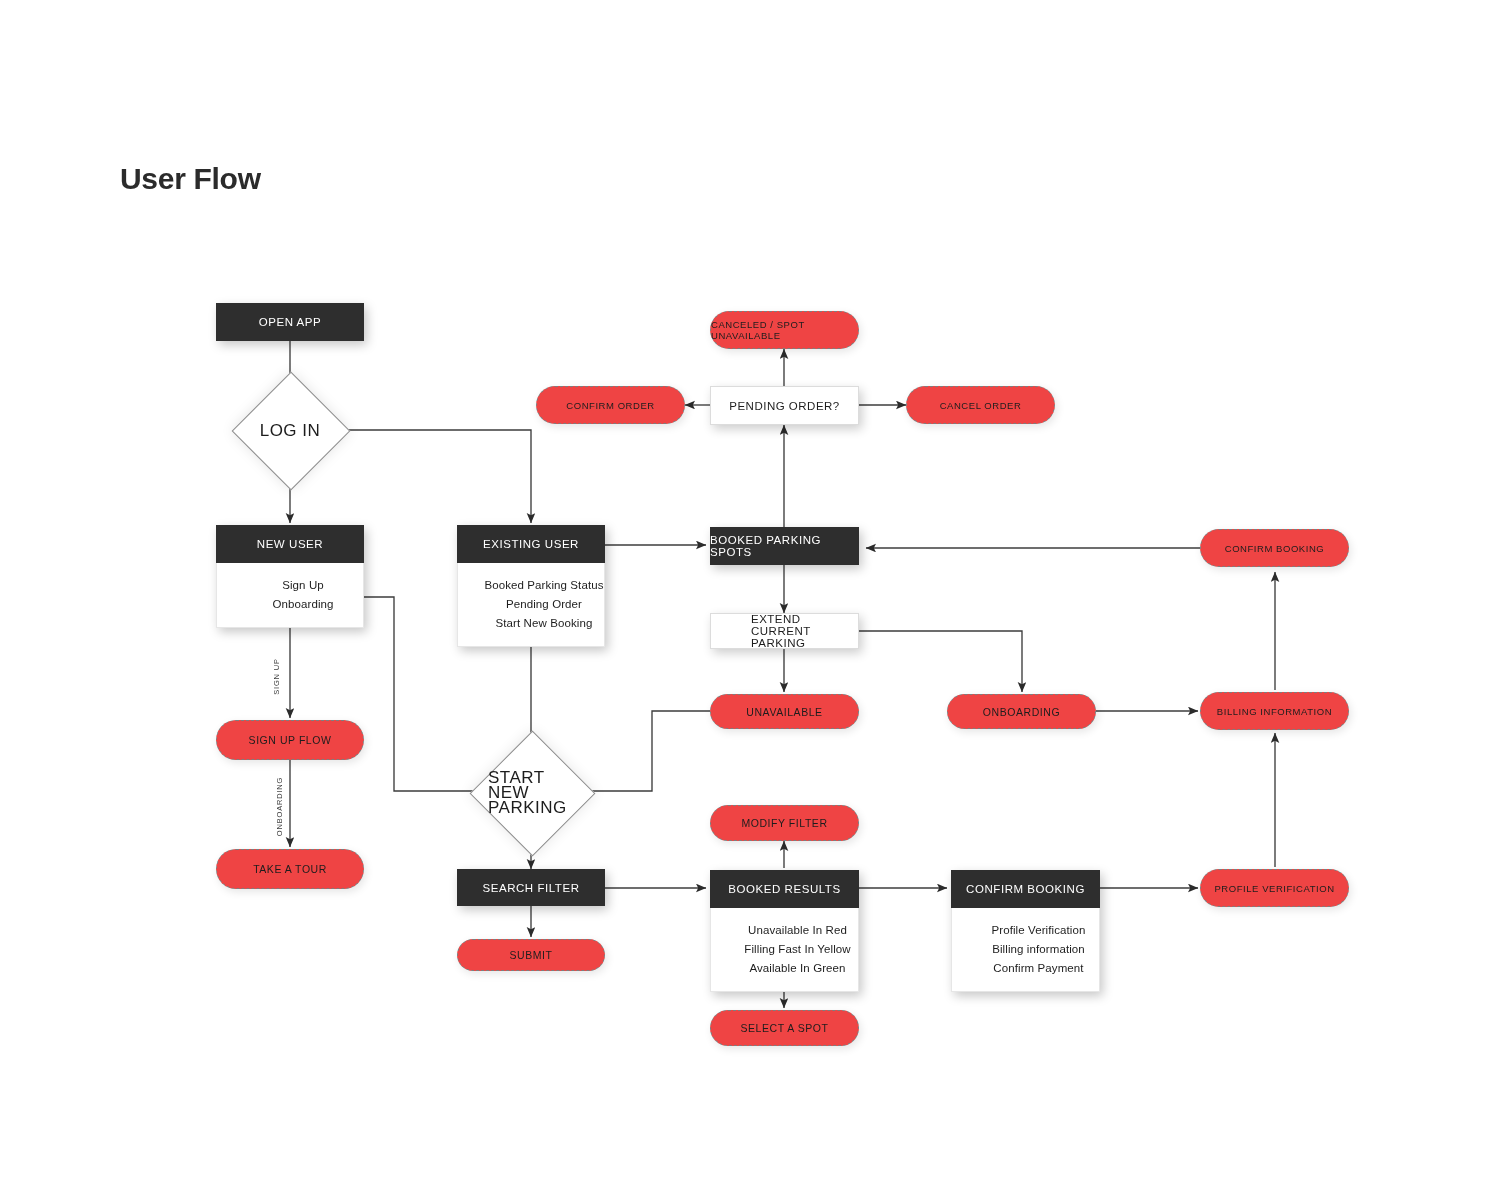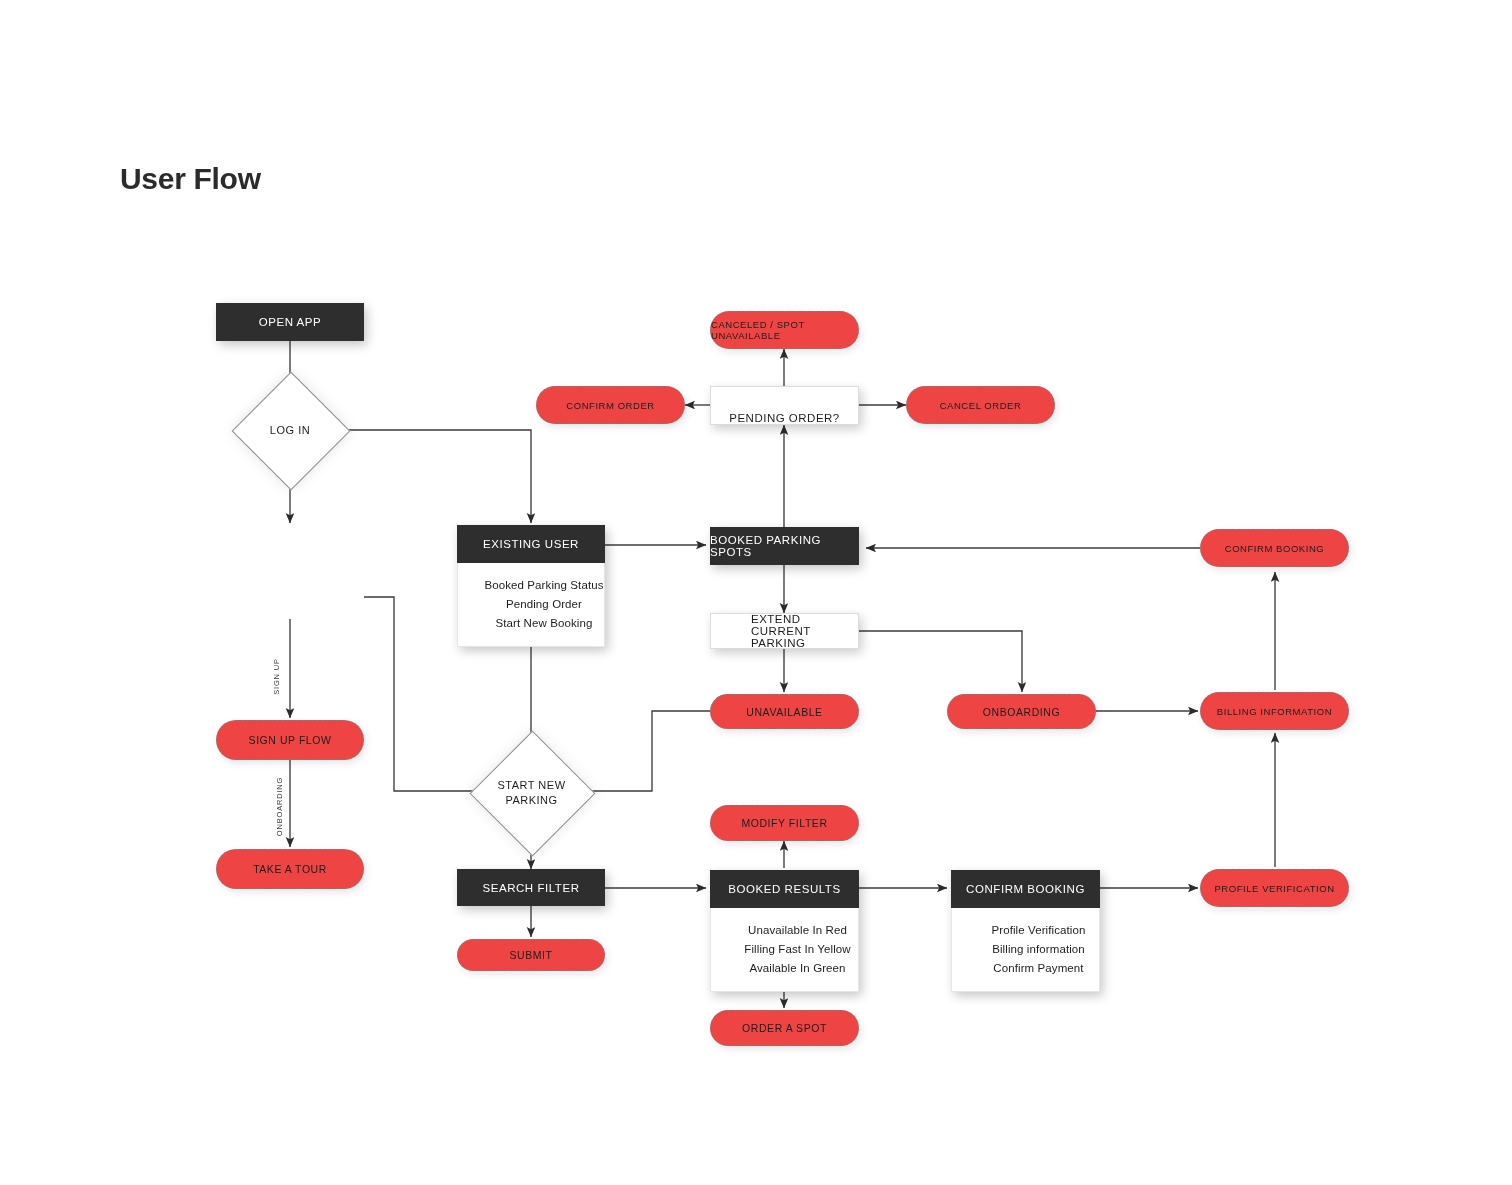--- a/index.html
+++ b/index.html
@@ -67,22 +67,22 @@
 
   
   .diamond{display:flex;align-items:center;justify-content:center;}
   .diamond .dshape{
     position:absolute;left:0;top:0;width:100%;height:100%;
     background:#ffffff;border:1px solid #8d8d8d;
     transform:rotate(45deg);
     box-shadow:0 0 14px rgba(0,0,0,0.10);
   }
   .diamond .dlabel{
-    position:relative;z-index:2;text-align:center;
-    font-size:11px;color:#1d1d1d;letter-spacing:0.5px;line-height:15px;
+    position:relative;z-index:2;text-align:left;
+    font-size:17px;color:#1d1d1d;letter-spacing:0.5px;line-height:15px;
   }
 
   .edge-label{
     position:absolute;font-size:7.5px;color:#3c3c3c;
     letter-spacing:0.8px;
     transform-origin:center center;
     white-space:nowrap;
   }
 </style>
 </head>
@@ -161,20 +161,27 @@
 
   <div class="node box" style="left:216px;top:303px;width:148px;height:38px;">
     <div class="hdr">OPEN APP</div>
   </div>
 
   <div class="node diamond" style="left:249px;top:389px;width:82px;height:82px;">
     <div class="dshape"></div>
     <div class="dlabel">LOG IN</div>
   </div>
 
+  <div class="node box withbody center" style="left:216px;top:525px;width:148px;">
+    <div class="hdr">NEW USER</div>
+    <div class="body">
+      <div>Sign Up</div>
+      <div>Onboarding</div>
+    </div>
+  </div>
 
   <div class="node pill big" style="left:216px;top:720px;width:148px;height:40px;">
     <span>SIGN UP FLOW</span>
   </div>
 
   <div class="node pill big" style="left:216px;top:849px;width:148px;height:40px;">
     <span>TAKE A TOUR</span>
   </div>
 
   <div class="node box withbody center" style="left:457px;top:525px;width:148px;">
@@ -203,21 +210,21 @@
   </div>
 
   <div class="node pill" style="left:710px;top:311px;width:149px;height:38px;">
     <span>CANCELED / SPOT UNAVAILABLE</span>
   </div>
 
   <div class="node pill" style="left:536px;top:386px;width:149px;height:38px;">
     <span>CONFIRM ORDER</span>
   </div>
 
-  <div class="node plain" style="left:710px;top:386px;width:149px;height:39px;align-items:flex-end;">
+  <div class="node plain" style="left:710px;top:386px;width:149px;height:39px;">
     <span>PENDING ORDER?</span>
   </div>
 
   <div class="node pill" style="left:906px;top:386px;width:149px;height:38px;">
     <span>CANCEL ORDER</span>
   </div>
 
   <div class="node box" style="left:710px;top:527px;width:149px;height:38px;">
     <div class="hdr">BOOKED PARKING SPOTS</div>
   </div>
@@ -241,21 +248,21 @@
   <div class="node box withbody center" style="left:710px;top:870px;width:149px;">
     <div class="hdr">BOOKED RESULTS</div>
     <div class="body">
       <div>Unavailable In Red</div>
       <div>Filling Fast In Yellow</div>
       <div>Available In Green</div>
     </div>
   </div>
 
   <div class="node pill big" style="left:710px;top:1010px;width:149px;height:36px;">
-    <span>ORDER A SPOT</span>
+    <span>SELECT A SPOT</span>
   </div>
 
   <div class="node box withbody center" style="left:951px;top:870px;width:149px;">
     <div class="hdr">CONFIRM BOOKING</div>
     <div class="body">
       <div>Profile Verification</div>
       <div>Billing information</div>
       <div>Confirm Payment</div>
     </div>
   </div>

